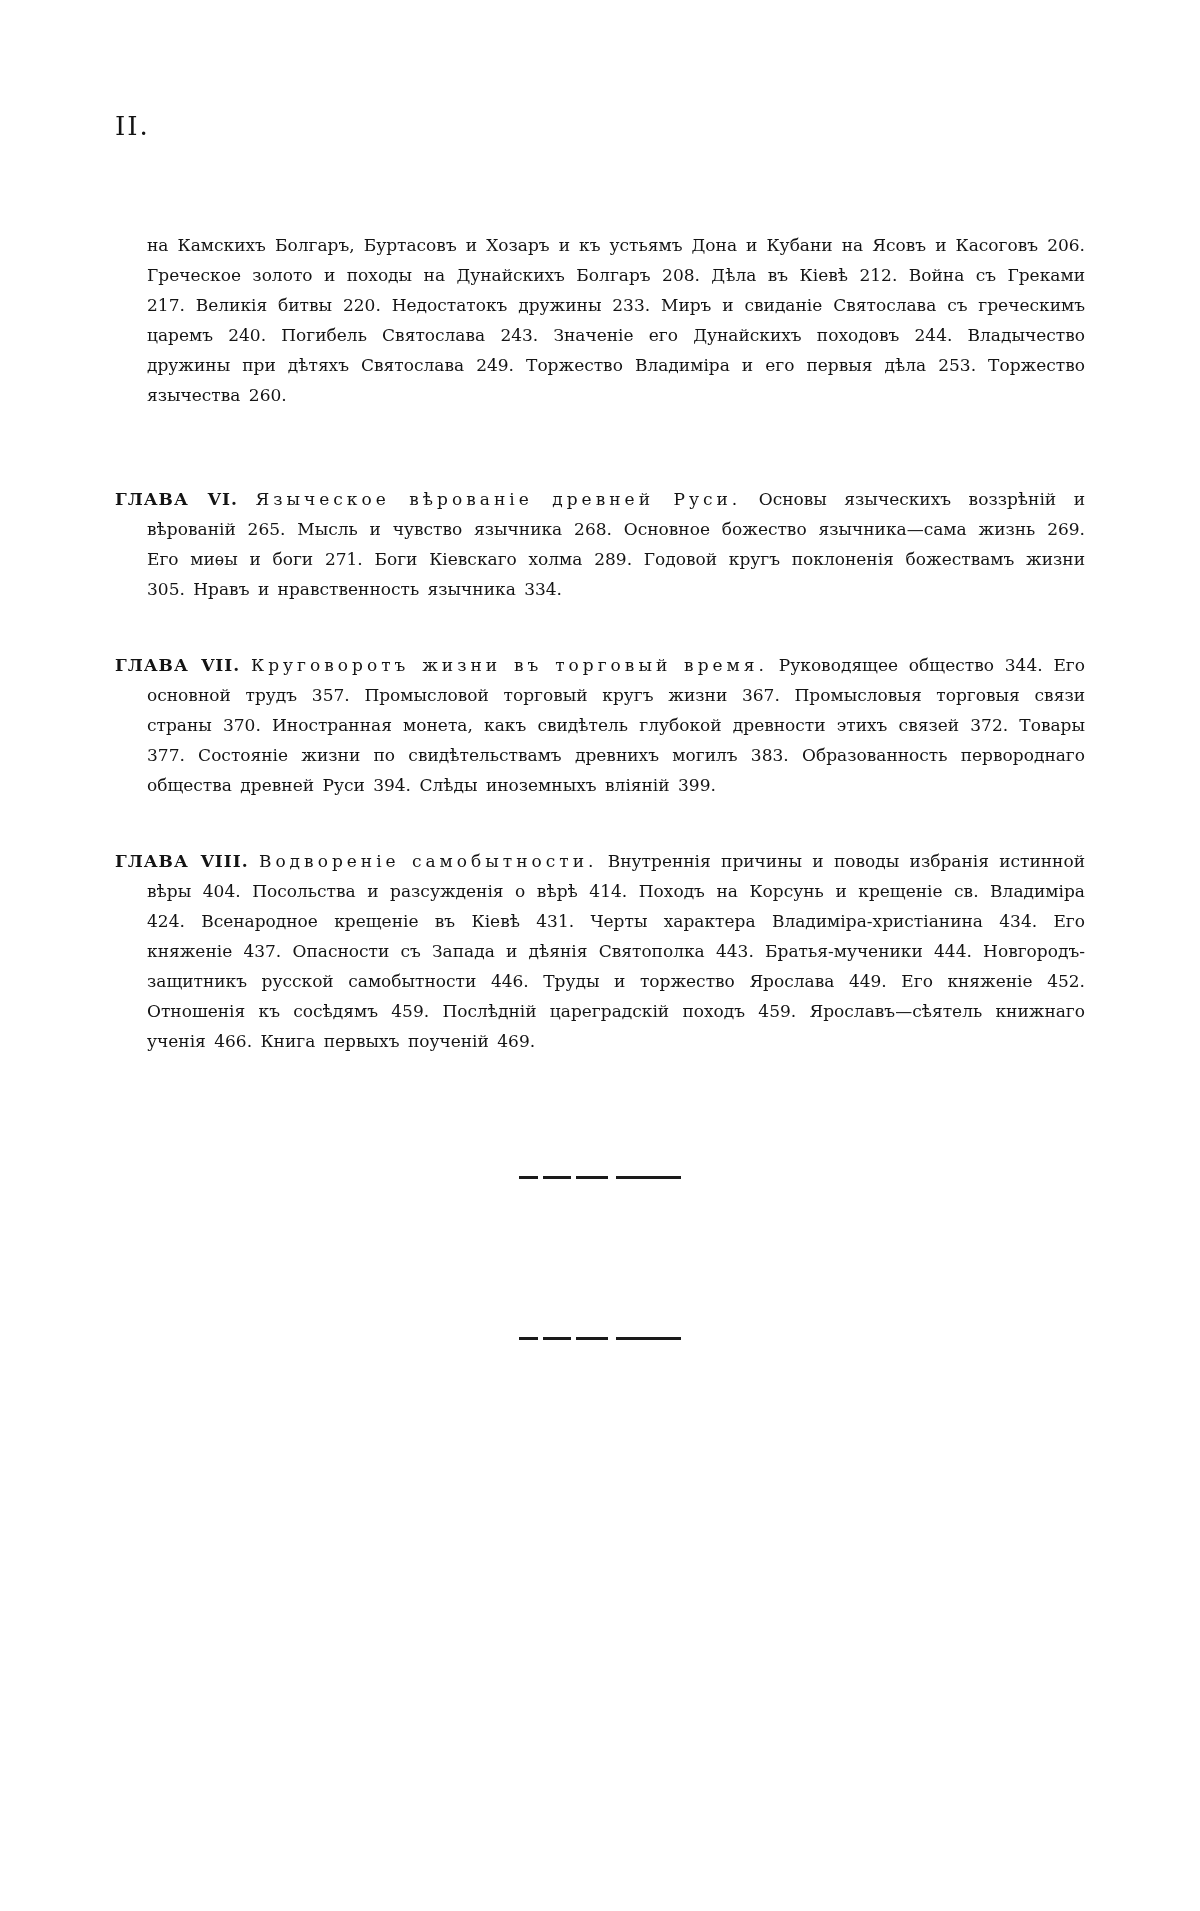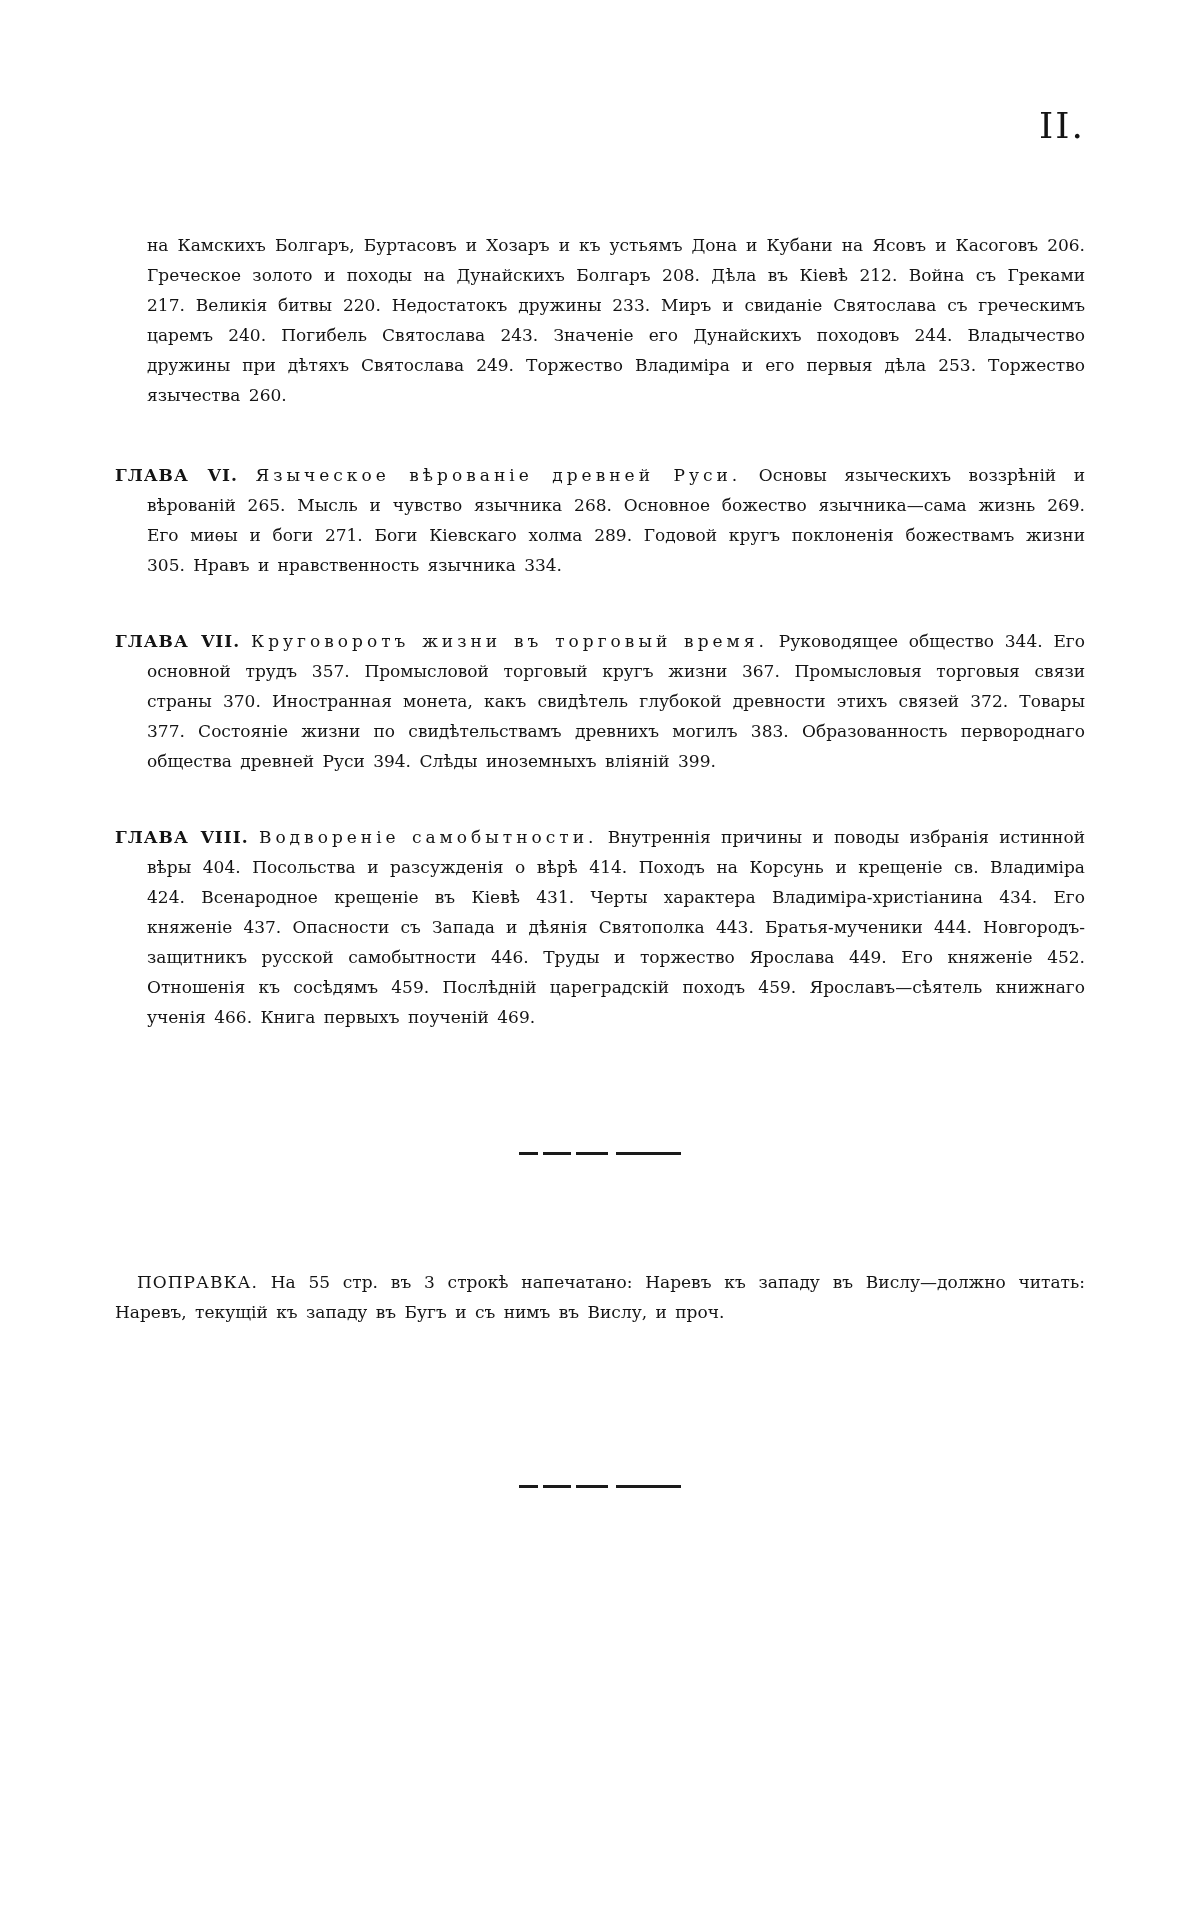--- a/index.html
+++ b/index.html
@@ -10,37 +10,37 @@
     font-family: "DejaVu Serif", serif;
     color: #141414;
   }
   .page {
     position: relative;
     width: 1200px; height: 1911px;
     padding: 0 115px;
   }
   .page-header {
     margin-top: 108px;
-    text-align: right;
-    font-size: 36px;
+    text-align: left;
+    font-size: 26px;
     line-height: 36px;
     letter-spacing: 2px;
   }
   .toc-text {
     font-size: 17px;
     line-height: 30px;
     text-align: justify;
     word-spacing: 3px;
   }
   .para-continuation {
     margin-top: 86px;
     padding-left: 32px;
   }
   .chapter-entry {
-    margin-top: 50px;
+    margin-top: 74px;
     padding-left: 32px;
     text-indent: -32px;
   }
   .chapter-entry + .chapter-entry { margin-top: 46px; }
   .chapter-label {
     font-weight: 700;
     letter-spacing: 1px;
   }
   .chapter-title {
     letter-spacing: 4px;
@@ -85,20 +85,16 @@
   </p>
 
   <p class="toc-text chapter-entry">
     <span class="chapter-label">ГЛАВА VIII.</span>
     <span class="chapter-title">Водвореніе самобытности.</span>
     <span class="chapter-text">Внутреннія причины и поводы избранія истинной вѣры 404. Посольства и разсужденія о вѣрѣ 414. Походъ на Корсунь и крещеніе св. Владиміра 424. Всенародное крещеніе въ Кіевѣ 431. Черты характера Владиміра-христіанина 434. Его княженіе 437. Опасности съ Запада и дѣянія Святополка 443. Братья-мученики 444. Новгородъ-защитникъ русской самобытности 446. Труды и торжество Ярослава 449. Его княженіе 452. Отношенія къ сосѣдямъ 459. Послѣдній цареградскій походъ 459. Ярославъ—сѣятель книжнаго ученія 466. Книга первыхъ поученій 469.</span>
   </p>
 
   <div class="divider divider-1"></div>
 
-  <p class="toc-text erratum">
-    <span class="erratum-label">ПОПРАВКА.</span>
-    <span class="erratum-text">На 55 стр. въ 3 строкѣ напечатано: Наревъ къ западу въ Вислу—должно читать: Наревъ, текущій къ западу въ Бугъ и съ нимъ въ Вислу, и проч.</span>
-  </p>
 
   <div class="divider divider-2"></div>
 
 </div>
 
 </body></html>

